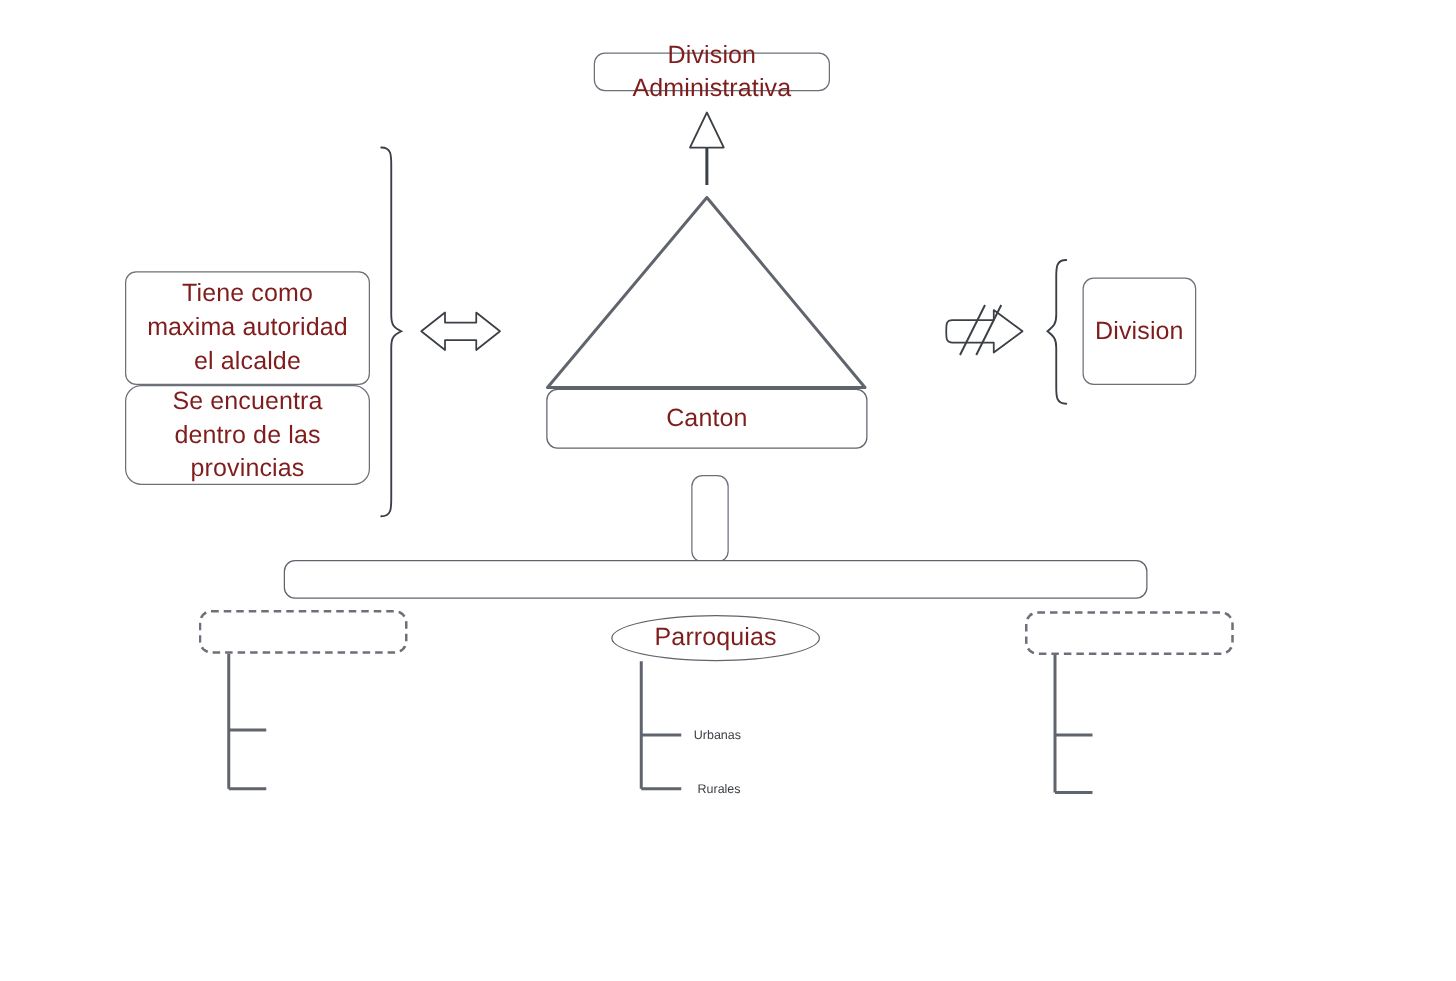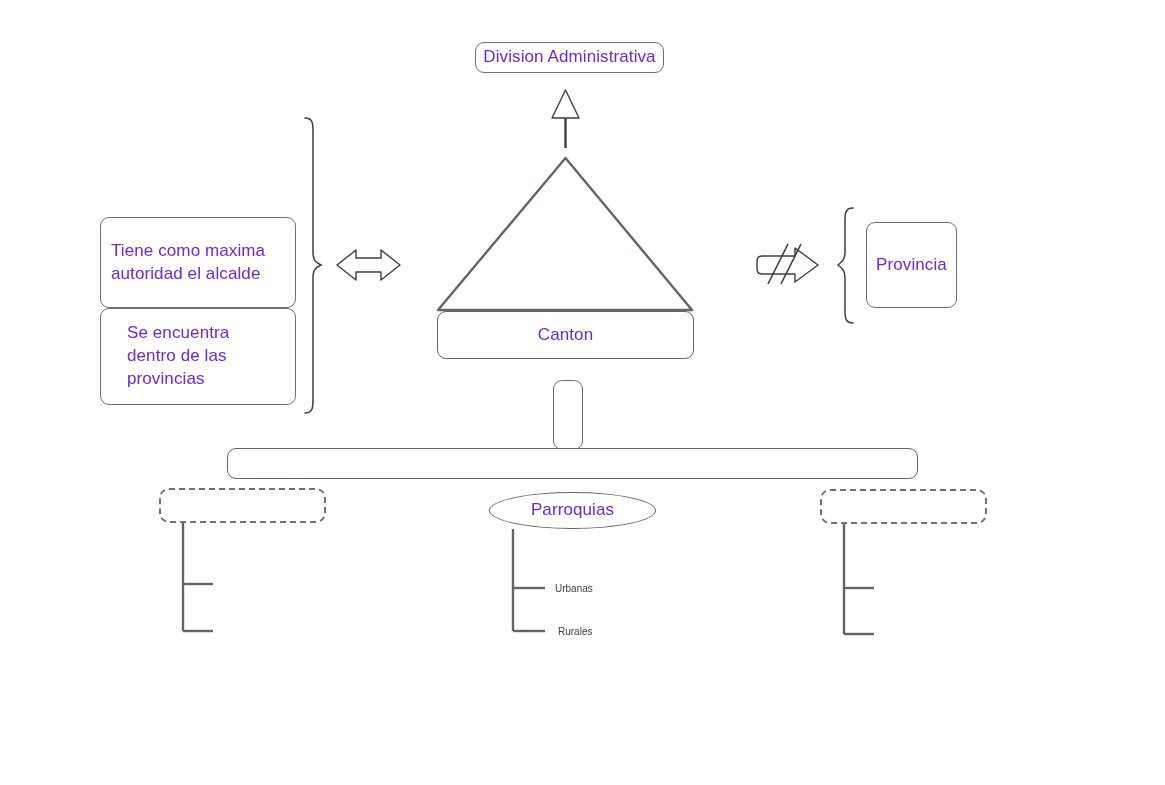--- a/index.html
+++ b/index.html
@@ -25,25 +25,25 @@
     width: 1165px;
     height: 785px;
     pointer-events: none;
   }
   .node {
     position: absolute;
     box-sizing: border-box;
     display: flex;
     align-items: center;
     justify-content: center;
-    text-align: left;
-    color: #6d28d9;
+    text-align: center;
+    color: #7f1d1d;
     background: #ffffff;
     border: 1px solid #6b7079;
-    font-size: 17px;
+    font-size: 20px;
     line-height: 1.35;
     letter-spacing: 0.1px;
   }
   .node.rounded   { border-radius: 9px; }
   .node.pill      { border-radius: 999px; }
   .node.dashed    {
     border-style: dashed;
     border-width: 2.5px;
     border-color: #6b7079;
     border-radius: 10px;
@@ -137,26 +137,26 @@
 
   <div class="node rounded" style="left:475px; top:42px; width:189px; height:31px;">
     <span>Division Administrativa</span>
   </div>
 
 
   <div class="node rounded" style="left:100px; top:217px; width:196px; height:91px; padding:0 10px;">
     <span>Tiene como maxima autoridad el alcalde</span>
   </div>
 
-  <div class="node rounded" style="left:100px; top:308px; width:196px; height:97px; padding:0 26px;">
+  <div class="node rounded" style="left:100px; top:308px; width:196px; height:80px; padding:0 26px;border-radius:13px;">
     <span>Se encuentra dentro de las provincias</span>
   </div>
 
   <div class="node rounded" style="left:866px; top:222px; width:91px; height:86px;">
-    <span>Provincia</span>
+    <span>Division</span>
   </div>
 
   <div class="node rounded" style="left:437px; top:311px; width:257px; height:48px; border-color:#5f646d;">
     <span>Canton</span>
   </div>
 
   <div class="node rounded" style="left:553px; top:380px; width:30px; height:70px;">
     <span></span>
   </div>
 

